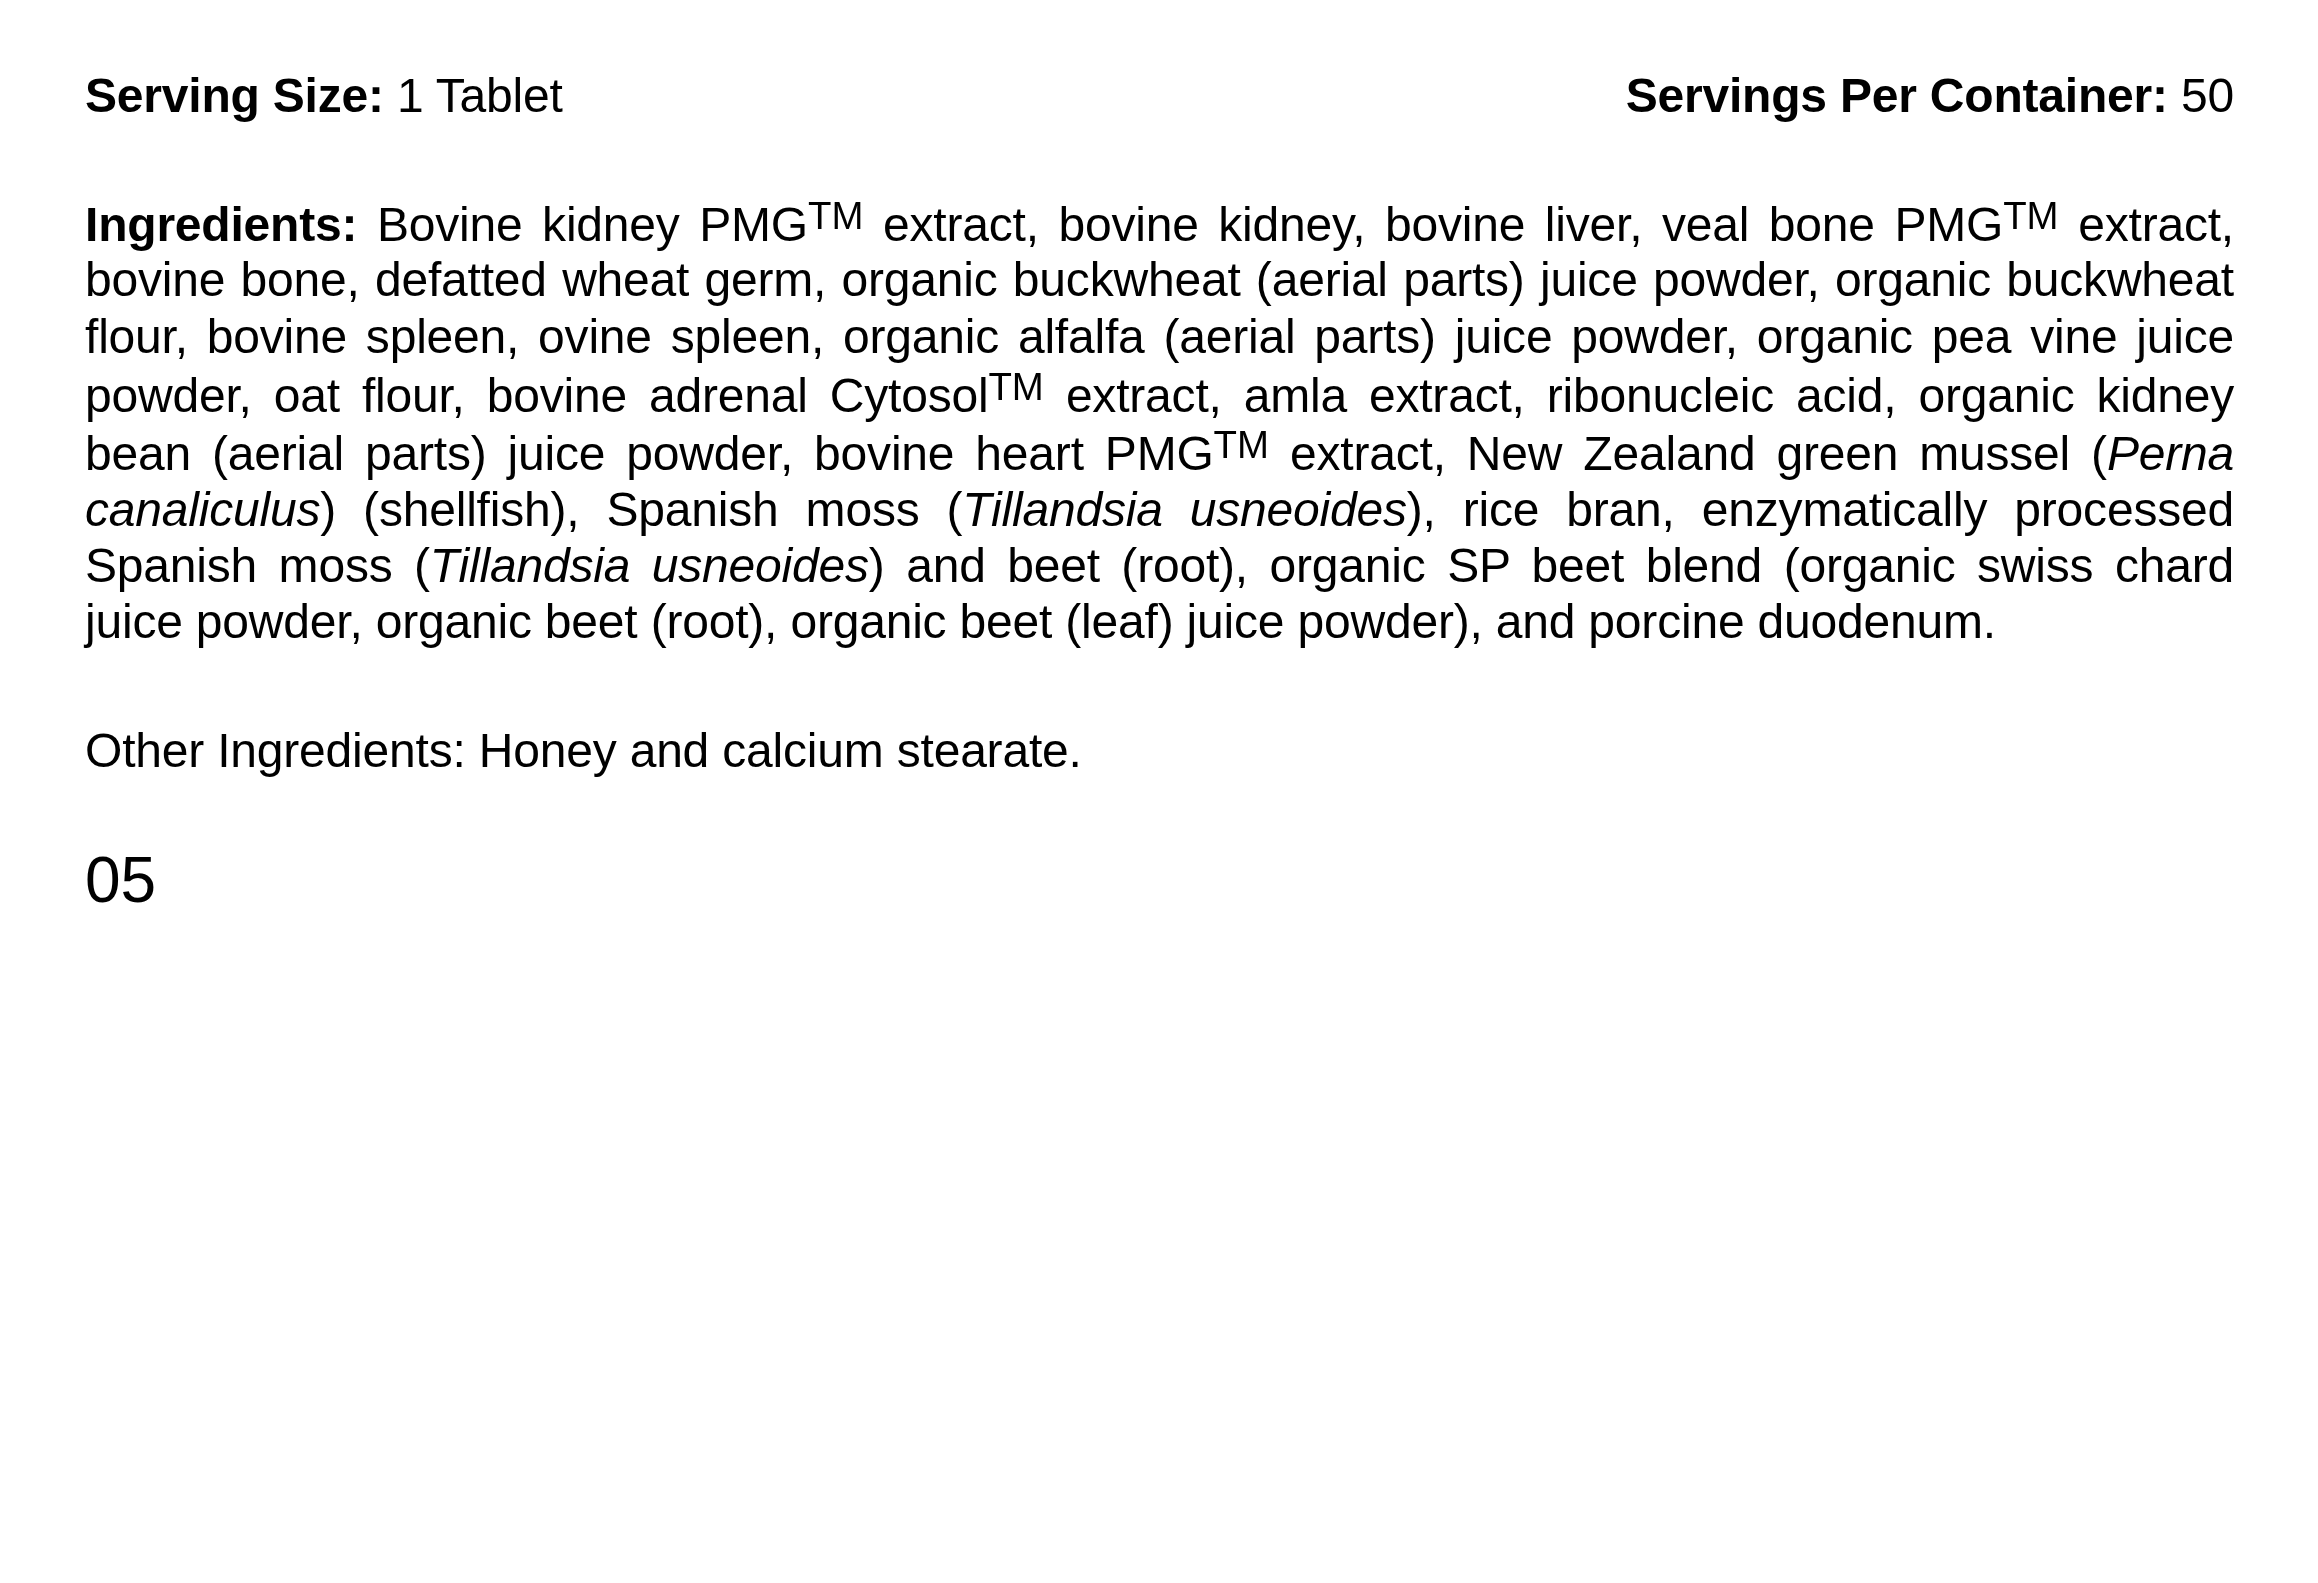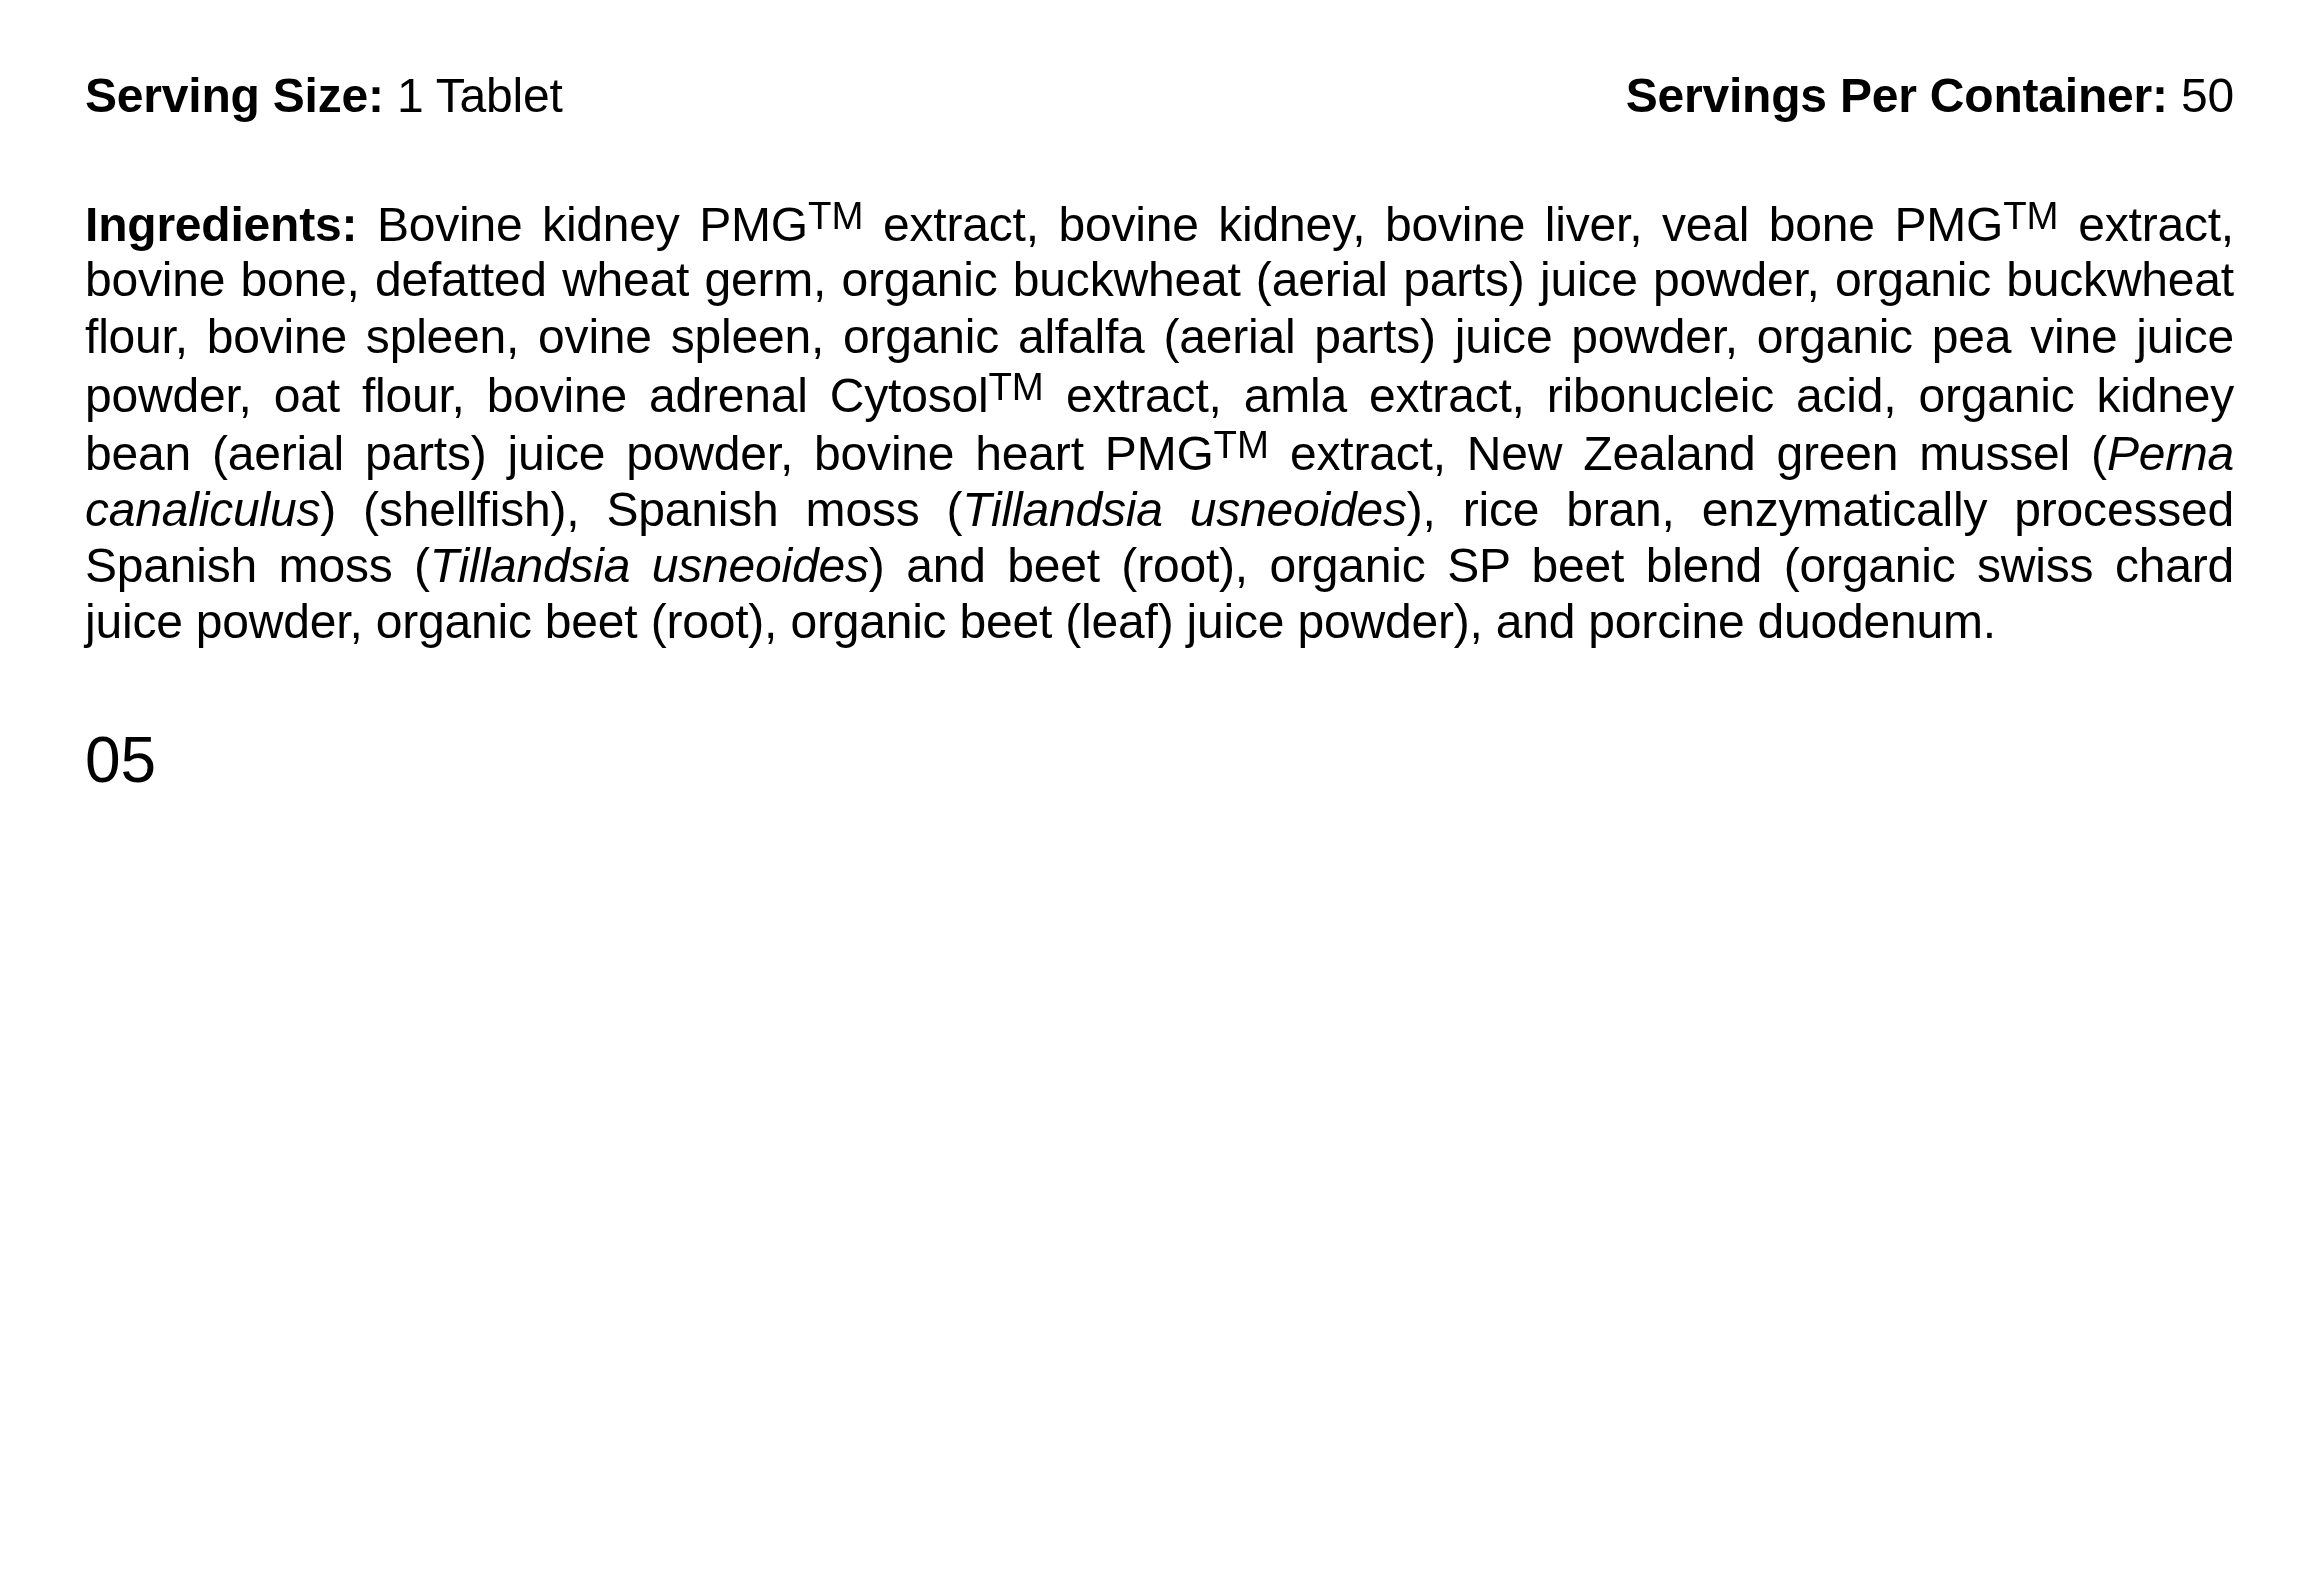--- a/index.html
+++ b/index.html
@@ -77,17 +77,18 @@
       <span>1 Tablet</span>
     </div>
     <div class="cell">
       <b>Servings Per Container:</b>
       <span>50</span>
     </div>
   </div>
 
   <p class="ingredients-block"><span class="heading">Ingredients:</span><span> Bovine kidney PMG</span><span class="tm">TM</span><span> extract, bovine kidney, bovine liver, veal bone PMG</span><span class="tm">TM</span><span> extract, bovine bone, defatted wheat germ, organic buckwheat (aerial parts) juice powder, organic buckwheat flour, bovine spleen, ovine spleen, organic alfalfa (aerial parts) juice powder, organic pea vine juice powder, oat flour, bovine adrenal Cytosol</span><span class="tm">TM</span><span> extract, amla extract, ribonucleic acid, organic kidney bean (aerial parts) juice powder, bovine heart PMG</span><span class="tm">TM</span><span> extract, New Zealand green mussel (</span><i>Perna canaliculus</i><span>) (shellfish), Spanish moss (</span><i>Tillandsia usneoides</i><span>), rice bran, enzymatically processed Spanish moss (</span><i>Tillandsia usneoides</i><span>) and beet (root), organic SP beet blend (organic swiss chard juice powder, organic beet (root), organic beet (leaf) juice powder), and porcine duodenum.</span></p>
 
+  <p class="other-ingredients">Other Ingredients: Honey and calcium stearate.</p>
 
   <p class="code-line">05</p>
 
 </div>
 
 
 </body></html>

